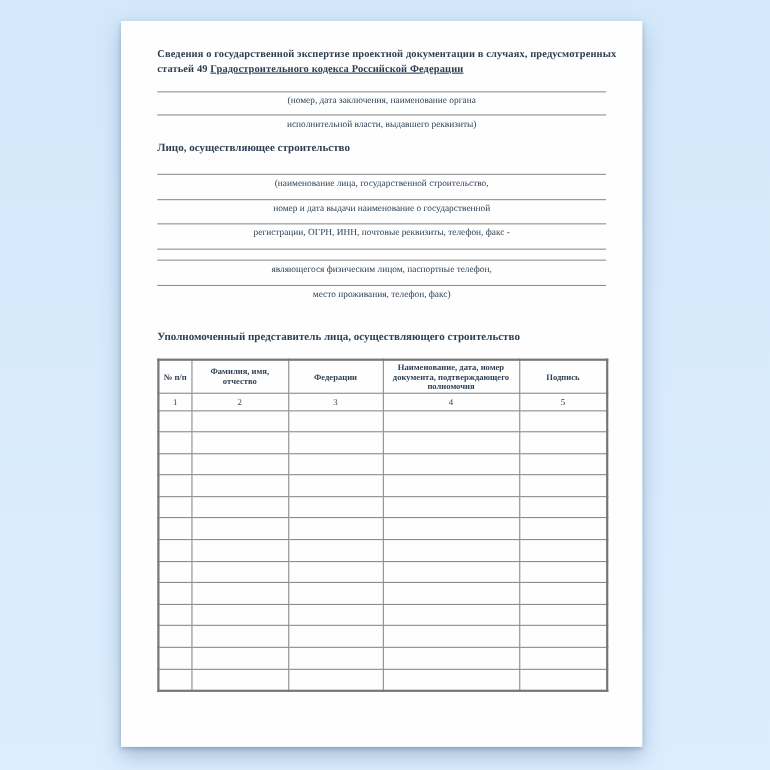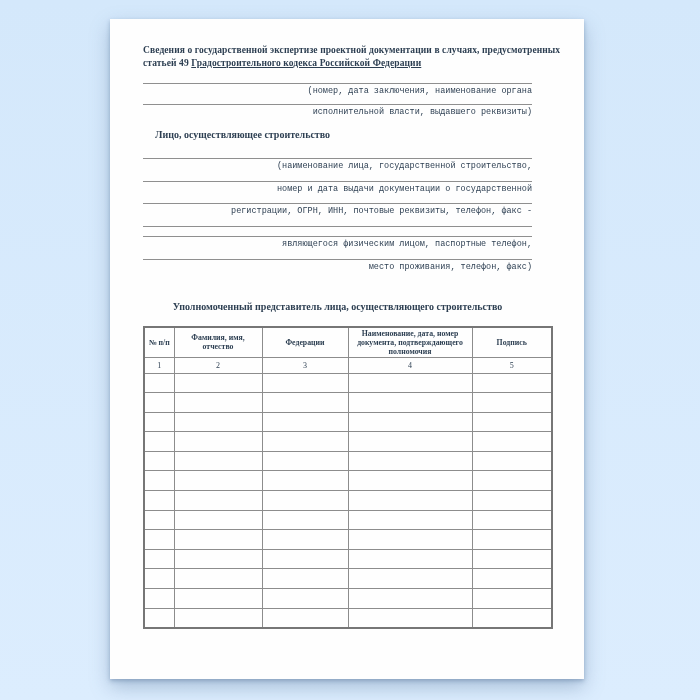--- a/index.html
+++ b/index.html
@@ -12,42 +12,42 @@
   body{
     width:700px;height:700px;overflow:hidden;
     background:linear-gradient(180deg,var(--bg-top) 0%,var(--bg-bottom) 100%);
     font-family:"Liberation Serif","DejaVu Serif",serif;
     color:var(--ink);
   }
   .stage{position:relative;width:700px;height:700px;}
   .page{
     position:absolute;left:110px;top:19px;width:474px;height:660px;
     background:var(--paper);
-    padding:25px 52px 0 33px;
+    padding:25px 33px 0 33px;
     box-shadow:0 2px 4px rgba(90,120,158,.45), 0 8px 18px rgba(90,120,158,.40);
   }
   .doc-title{
     margin:0 0 13px 0;
     font-size:9.5px;font-weight:bold;line-height:13px;
     letter-spacing:.1px;
   }
   .doc-title .tline{display:block;white-space:nowrap;}
   .link{text-decoration:underline;text-underline-offset:1px;}
   .fgroup{margin:0 0 8px 0;}
   .fgroup.g2{margin-bottom:9.5px;}
   .fline{height:0;border-top:1px solid var(--line);}
   .fcap{
-    margin-top:2px;text-align:right;
-    font-size:8.5px;line-height:10px;color:var(--ink);font-family:Liberation Mono, monospace;
+    margin-top:2px;text-align:center;
+    font-size:8.5px;line-height:10px;color:var(--ink);
   }
   .sec{
-    margin:11px 0 17px 12px;
+    margin:11px 0 17px 0;
     font-size:10px;font-weight:bold;line-height:13px;white-space:nowrap;
   }
-  .sec.sec2{margin:28px 0 13px 0;text-align:center;}
+  .sec.sec2{margin:28px 0 13px 0;}
   table.rep{
     width:100%;border-collapse:collapse;table-layout:fixed;
     border:2px solid var(--tborder);
   }
   table.rep th,table.rep td{
     border:1px solid #8c8c8c;
     padding:1px 2px;vertical-align:middle;text-align:center;
     overflow:hidden;
   }
   tr.hdr{height:26px;}
@@ -78,21 +78,21 @@
     </div>
 
     <h2 class="sec">Лицо, осуществляющее строительство</h2>
 
     <div class="fgroup g2">
       <div class="fline"></div>
       <div class="fcap">(наименование лица, государственной строительство,</div>
     </div>
     <div class="fgroup g2">
       <div class="fline"></div>
-      <div class="fcap">номер и дата выдачи документации о государственной</div>
+      <div class="fcap">номер и дата выдачи наименование о государственной</div>
     </div>
     <div class="fgroup g2">
       <div class="fline"></div>
       <div class="fcap">регистрации, ОГРН, ИНН, почтовые реквизиты, телефон, факс -</div>
     </div>
     <div class="fgroup g2">
       <div class="fline"></div>
     </div>
     <div class="fgroup g2">
       <div class="fline"></div>

